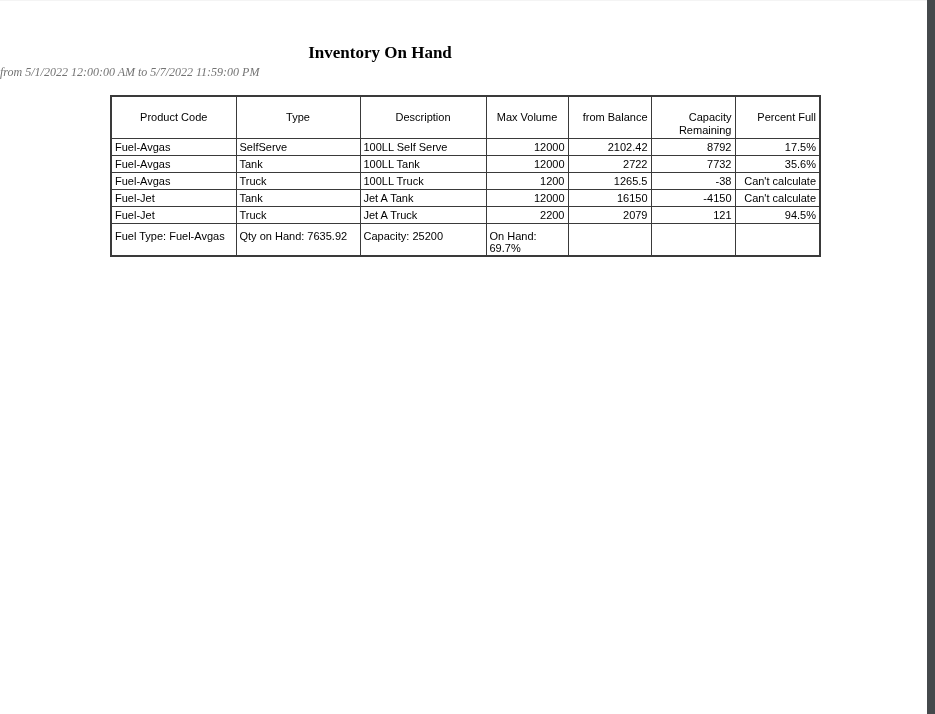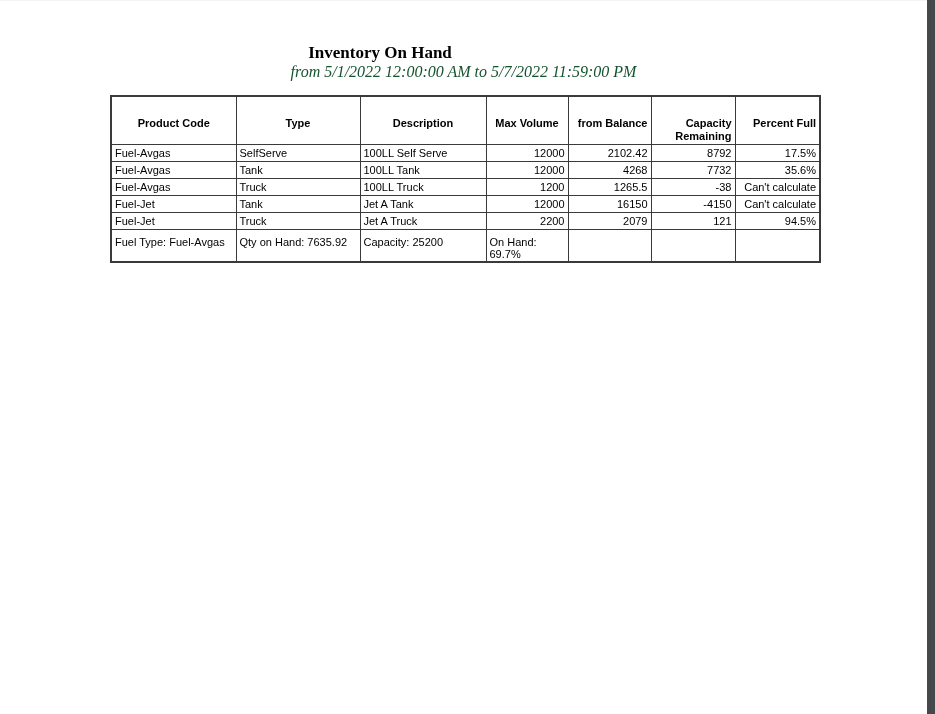--- a/index.html
+++ b/index.html
@@ -41,48 +41,47 @@
     font-family: "Liberation Serif", serif;
     font-weight: bold;
     font-size: 17px;
     line-height: 19px;
     color: #000;
   }
   .report-subtitle {
     position: absolute;
     top: 64px; left: 0;
     width: 927px;
-    text-align: center;
     font-family: "Liberation Serif", serif;
     font-style: italic;
-    font-size: 16px;
+    font-size: 12px;
     line-height: 14px;
-    color: #14532d;
+    color: #737373;
   }
   table.inventory {
     position: absolute;
     left: 110px; top: 94px;
     width: 709px;
     border-collapse: collapse;
     table-layout: fixed;
     font-size: 11px;
     line-height: 13px;
     color: #000;
     border: 2px solid var(--border-color);
   }
   .inventory th, .inventory td {
     border: 1px solid var(--border-color);
     padding: 1px 3px;
     overflow: hidden;
   }
   .inventory thead th {
-    font-weight: bold;
+    font-weight: normal;
     vertical-align: top;
     height: 32px;
-    padding-top: 20px;
+    padding-top: 14px;
     white-space: pre-line;
   }
   .inventory tbody tr.data-row td {
     height: 17px;
     vertical-align: middle;
     white-space: nowrap;
     margin-top: 36px;
   }
   .inventory tbody tr.summary-row td {
     vertical-align: top;
@@ -135,21 +134,21 @@
           <td class="ar">12000</td>
           <td class="ar">2102.42</td>
           <td class="ar">8792</td>
           <td class="ar">17.5%</td>
         </tr>
         <tr class="data-row">
           <td class="al">Fuel-Avgas</td>
           <td class="al">Tank</td>
           <td class="al">100LL Tank</td>
           <td class="ar">12000</td>
-          <td class="ar">4268</td>
+          <td class="ar">2722</td>
           <td class="ar">7732</td>
           <td class="ar">35.6%</td>
         </tr>
         <tr class="data-row">
           <td class="al">Fuel-Avgas</td>
           <td class="al">Truck</td>
           <td class="al">100LL Truck</td>
           <td class="ar">1200</td>
           <td class="ar">1265.5</td>
           <td class="ar">-38</td>

